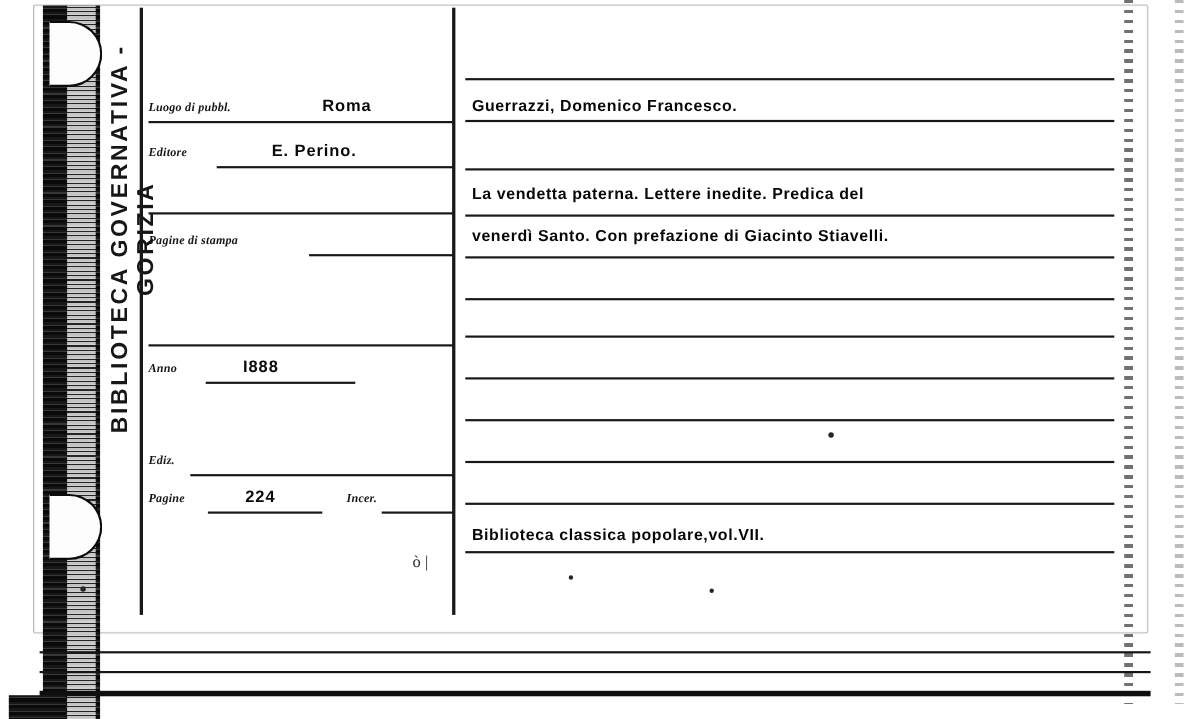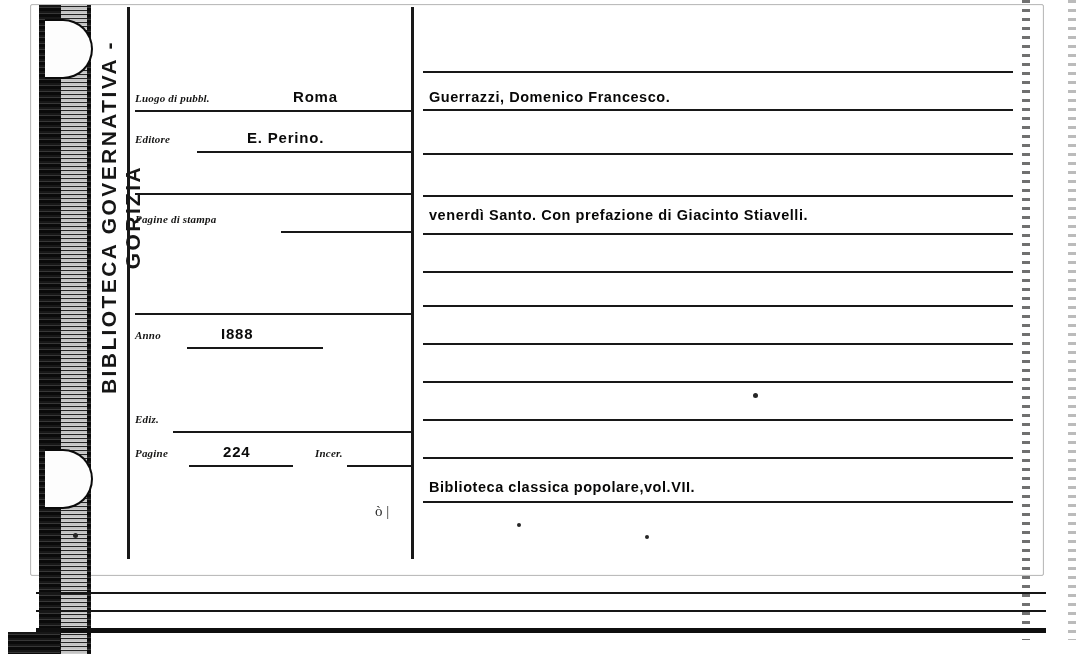--- a/index.html
+++ b/index.html
@@ -248,20 +248,21 @@
     </div>
 
 
     <div class="smudge" style="left:344px; top:498px; font-size:15px; color:#2f2f2f;">ò |</div>
 
     <div class="rline" style="top:66px;"></div>
     <div class="rtext" style="top:84px;text-align:center;">Guerrazzi, Domenico Francesco.</div>
     <div class="rline" style="top:104px;"></div>
 
     <div class="rline" style="top:148px;"></div>
+    <div class="rtext" style="top:164px;">La vendetta paterna. Lettere inedite. Predica del</div>
     <div class="rline" style="top:190px;"></div>
     <div class="rtext" style="top:202px;">venerdì Santo. Con prefazione di Giacinto Stiavelli.</div>
     <div class="rline" style="top:228px;"></div>
 
     <div class="rline" style="top:266px;"></div>
     <div class="rline" style="top:300px;"></div>
     <div class="rline" style="top:338px;"></div>
     <div class="rline" style="top:376px;"></div>
     <div class="rline" style="top:414px;"></div>
     <div class="rline" style="top:452px;"></div>

